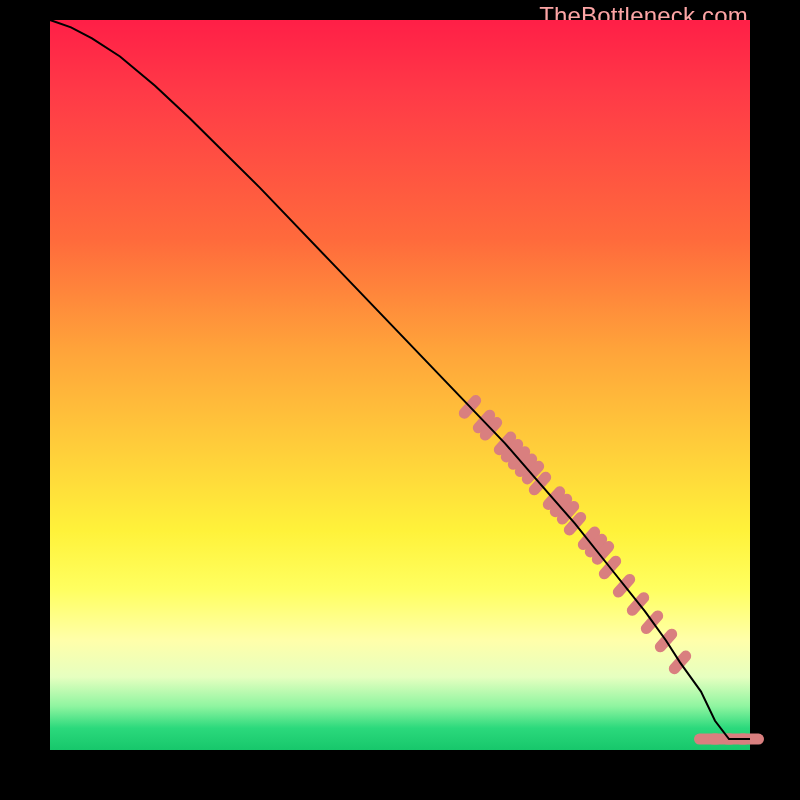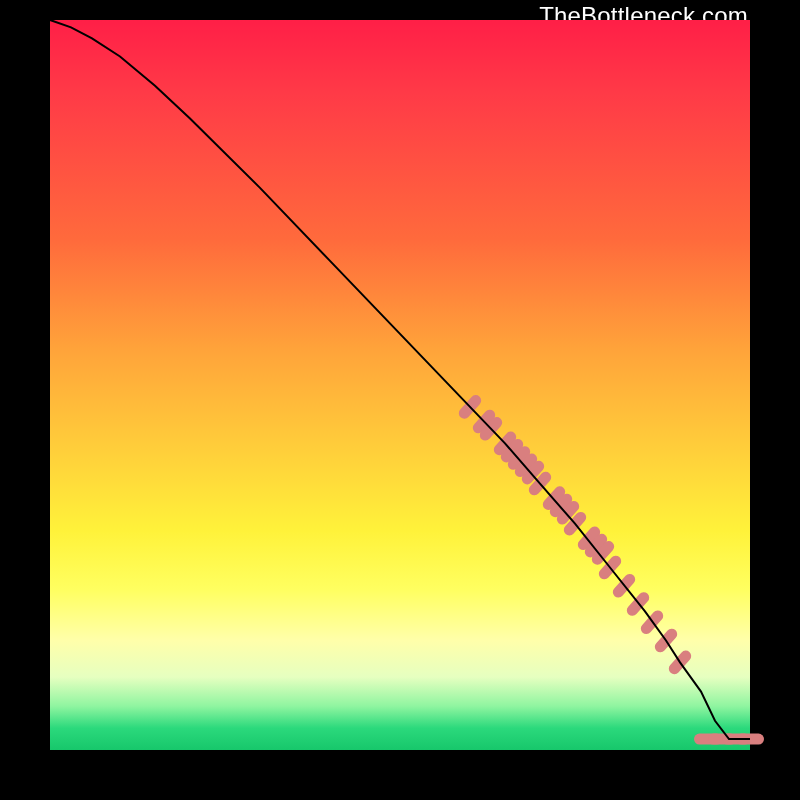--- a/index.html
+++ b/index.html
@@ -36,21 +36,21 @@
       #e6ffc0 90%,
       #8ff5a0 94%,
       #2bd97c 97%,
       #17c76b 100%
     );
   }
   .watermark {
     position: absolute;
     top: 2px;
     right: 52px;
-    color: #ffffff;
+    color: #fca5a5;
     font-size: 24px;
     font-weight: 400;
     letter-spacing: 0.2px;
     user-select: none;
   }
   svg.curve {
     position: absolute;
     left: 0;
     top: 0;
     width: 700px;

